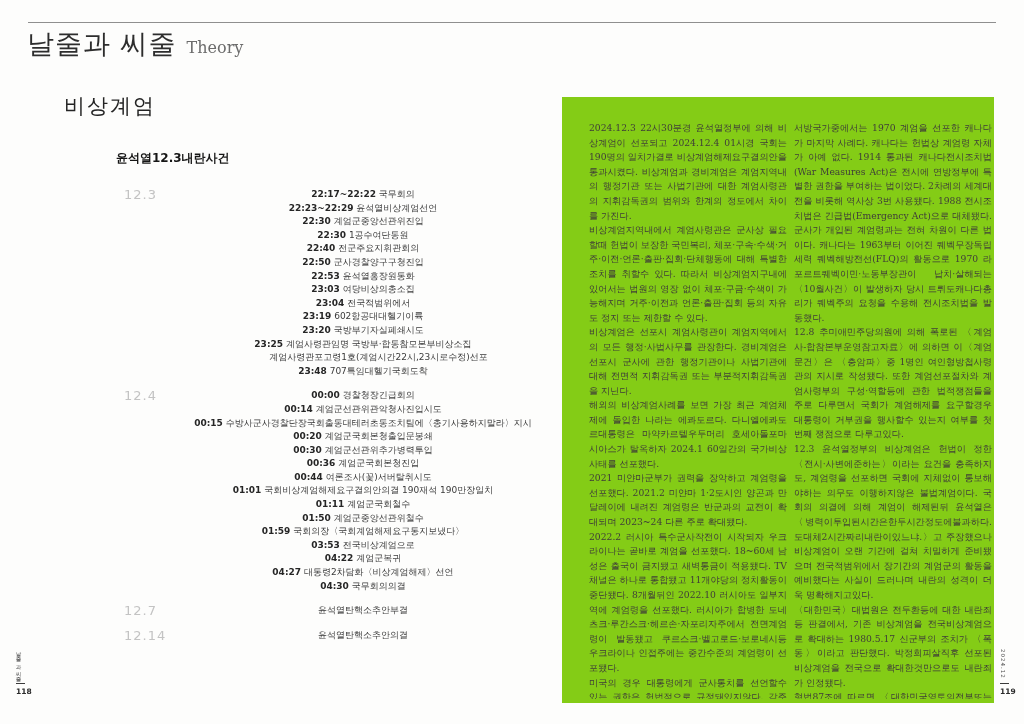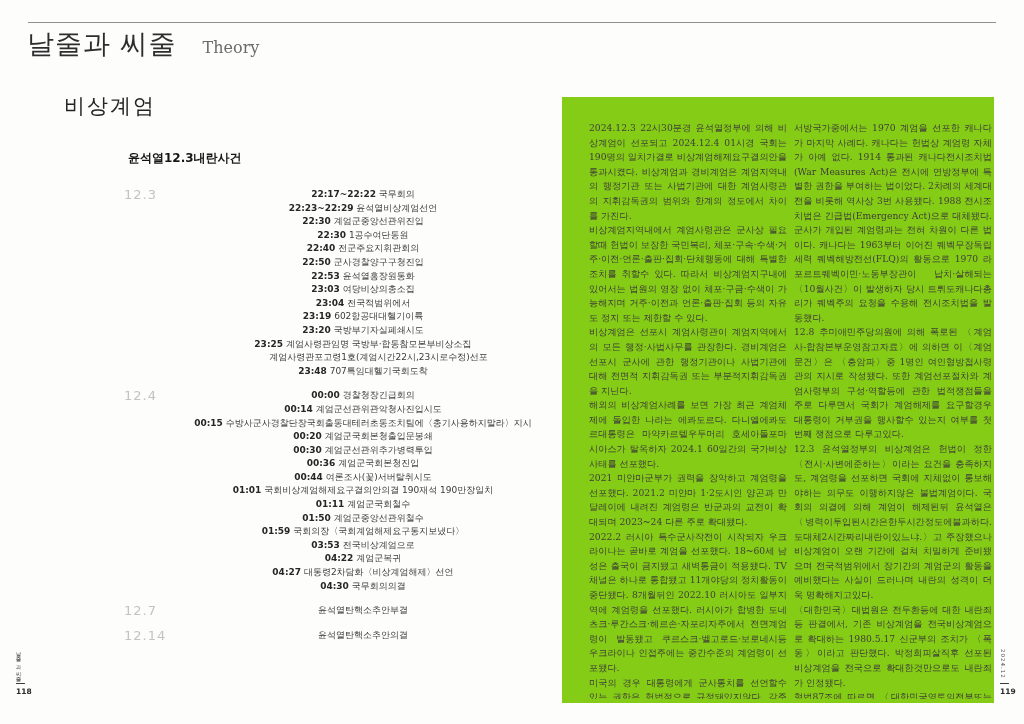--- a/index.html
+++ b/index.html
@@ -2,26 +2,26 @@
 <html><head>
 <meta charset="utf-8">
 <style>
   html,body{margin:0;padding:0;}
   body{
     width:1024px;height:724px;position:relative;overflow:hidden;
     background:#fdfdfc;
     font-family:"DejaVu Sans","Liberation Sans",sans-serif;
   }
   .top-rule{position:absolute;left:28px;right:28px;top:22px;height:1px;background:#8f8f8f;}
-  .masthead{position:absolute;left:27px;top:26px;display:flex;align-items:baseline;gap:26px;}
+  .masthead{position:absolute;left:27px;top:26px;display:flex;align-items:baseline;gap:10px;}
   .masthead .kr{font-family:"DejaVu Serif","Liberation Serif",serif;font-size:27px;color:#2d2d2d;letter-spacing:1px;}
   .masthead .en{font-family:"DejaVu Serif","Liberation Serif",serif;font-size:16px;color:#6b6b6b;}
   .article-title{position:absolute;left:64px;top:92px;font-family:"DejaVu Serif","Liberation Serif",serif;
     font-size:21px;color:#242424;letter-spacing:2px;}
-  .tl-title{position:absolute;left:128px;top:150px;font-size:12px;font-weight:bold;color:#161616;}
+  .tl-title{position:absolute;left:116px;top:150px;font-size:12px;font-weight:bold;color:#161616;}
   .timeline{position:absolute;left:124px;top:188px;width:430px;}
   .tl-group{display:flex;margin-bottom:11px;}
   .tl-date{width:48px;flex:0 0 48px;font-size:13px;color:#c3c3c3;letter-spacing:1px;line-height:13.6px;}
   .tl-events{flex:1;text-align:center;}
   .tl-event{font-size:9px;line-height:13.6px;color:#3a3a3a;white-space:nowrap;}
   .tl-event .tl-time{font-weight:bold;color:#262626;}
   .tl-event.cont{padding-left:31px;}
   .right-page{position:absolute;left:562px;top:97px;width:432px;height:606px;background:#84cc16;}
   .body-col{position:absolute;top:24px;width:198px;height:578px;overflow:hidden;}
   .body-col.c1{left:27px;}

